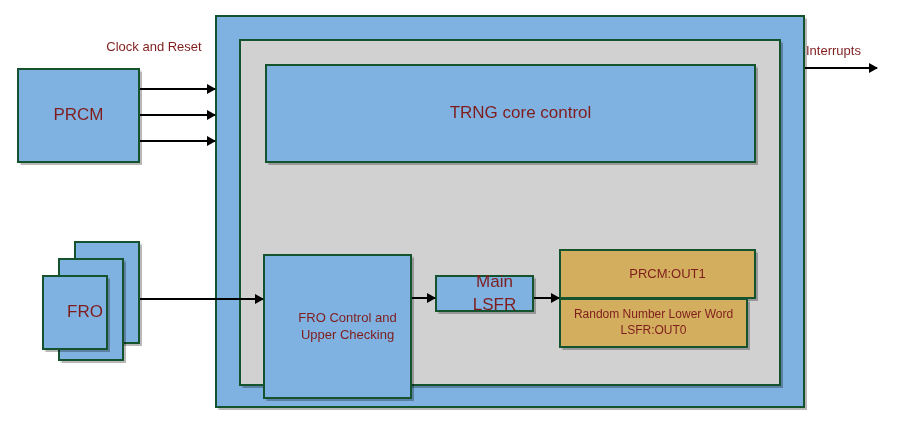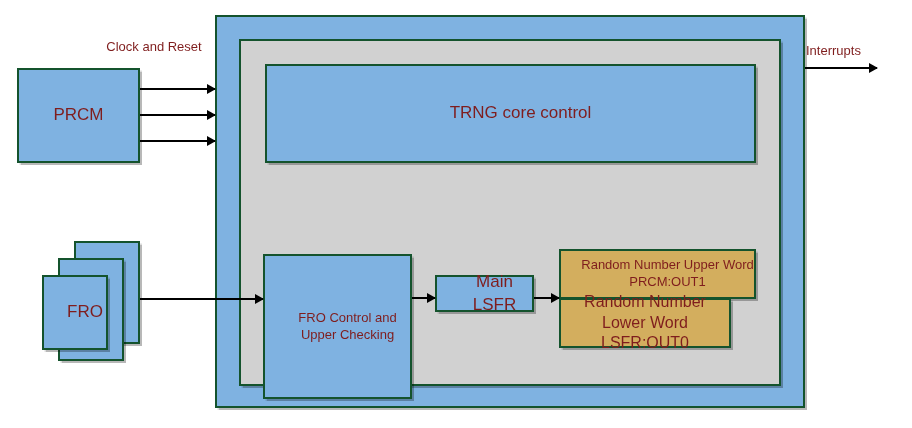--- a/index.html
+++ b/index.html
@@ -22,21 +22,21 @@
   .fro-back  { left:74px;  top:241px; width:66px;  height:103px; }
   .fro-mid   { left:58px;  top:258px; width:66px;  height:103px; }
   .fro-front { left:42px;  top:275px; width:66px;  height:75px; font-size:17px; }
 
   .outer { left:215px; top:15px; width:590px; height:393px; }
   .inner { left:239px; top:39px; width:542px; height:347px; }
   .core  { left:265px; top:64px; width:491px; height:99px;  font-size:17px; }
   .froctl{ left:263px; top:227px; width:149px; height:145px; font-size:13px;margin-top:27px; }
   .lsfr  { left:435px; top:275px; width:99px;  height:37px;  font-size:17px; }
   .out1  { left:559px; top:249px; width:197px; height:50px;  font-size:13px; }
-  .out0  { left:559px; top:298px; width:172px; height:50px;  font-size:16px; }
+  .out0  { left:559px; top:298px; width:189px; height:50px;  font-size:12px; }
 
   .lbl { position:absolute; font-size:13px; white-space:nowrap; }
   .clock-reset { left:96px;  top:39px; width:116px; text-align:center; }
   .interrupts  { left:806px; top:43px; width:76px;  text-align:left; }
 
   .arrow { position:absolute; height:2px; background:#000; }
   .arrow::after {
     content:''; position:absolute; right:-1px; top:-4px; width:0; height:0;
     border-left:9px solid #000;
     border-top:5px solid transparent; border-bottom:5px solid transparent;
@@ -80,21 +80,20 @@
   <div class="box blue froctl z3">
     <span>FRO Control and</span>
     <span>Upper Checking</span>
   </div>
 
   <div class="box blue lsfr z3">
     <span>Main LSFR</span>
   </div>
 
   <div class="box tan out1 z3">
-    <span>Random Number Upper Word</span>
     <span>PRCM:OUT1</span>
   </div>
   <div class="box tan out0 z4">
     <span>Random Number Lower Word</span>
     <span>LSFR:OUT0</span>
   </div>
 
   <div class="arrow a-clk1"></div>
   <div class="arrow a-clk2"></div>
   <div class="arrow a-clk3"></div>

